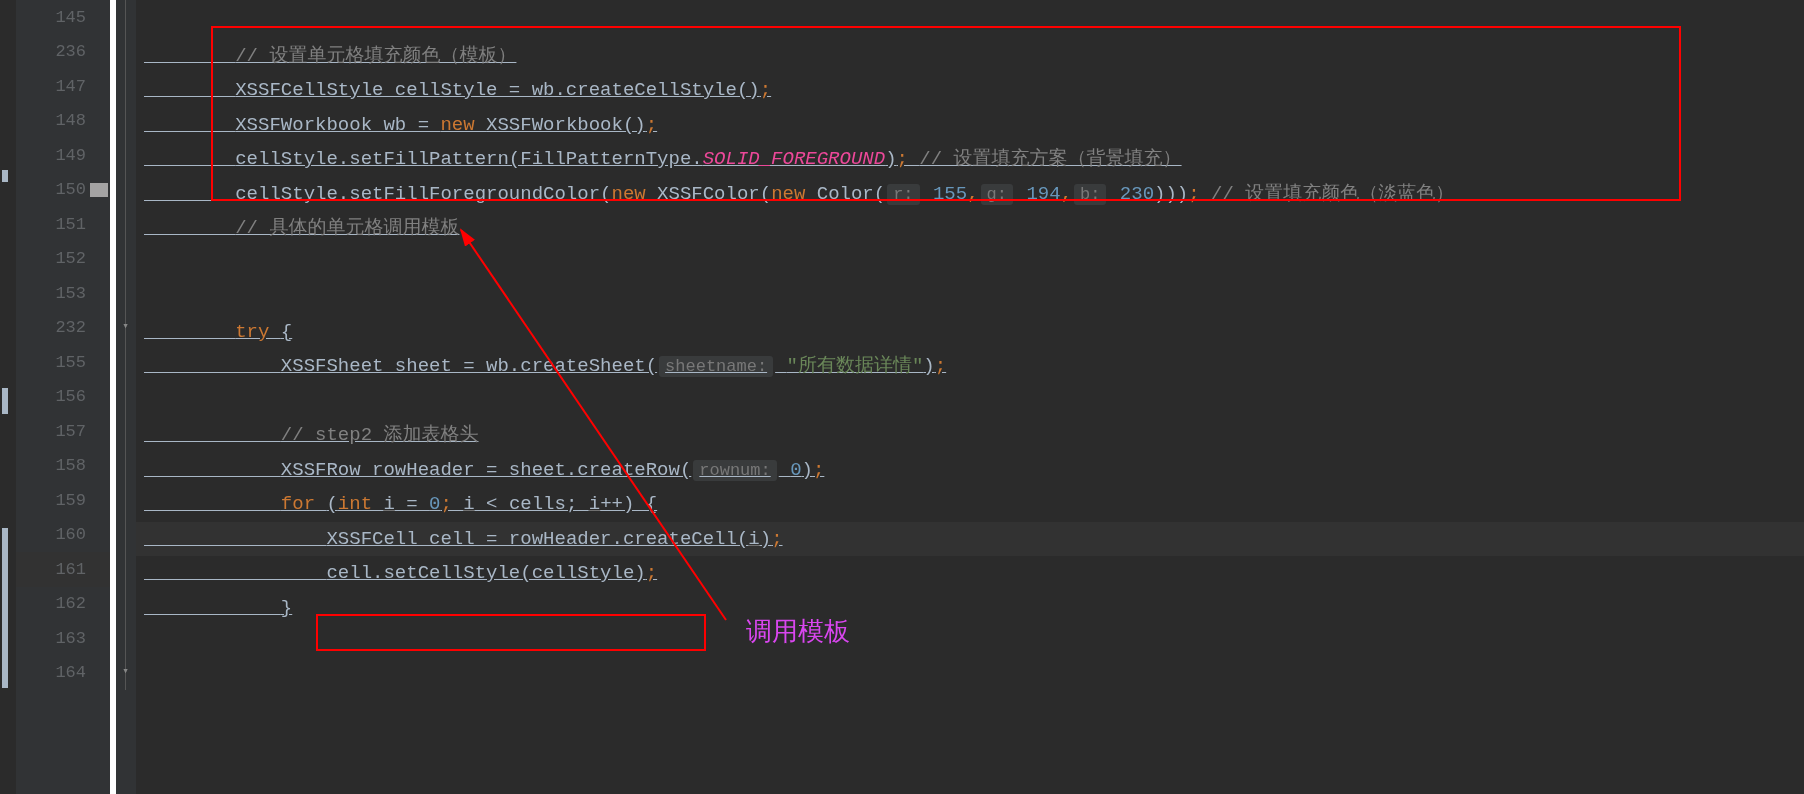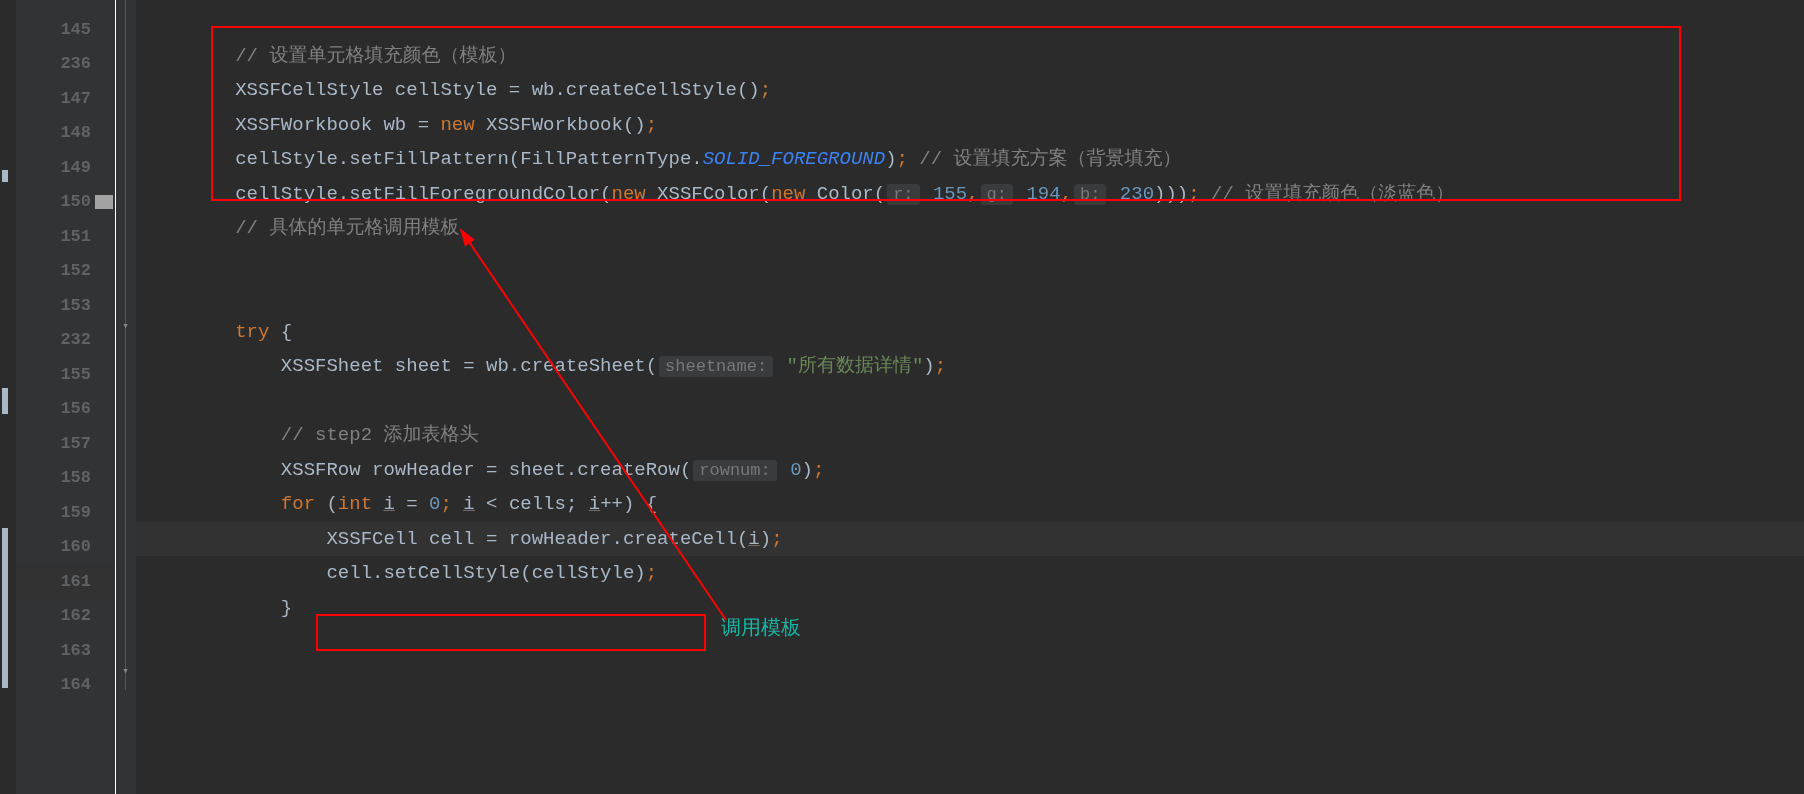--- a/index.html
+++ b/index.html
@@ -24,24 +24,23 @@
   }
   .stripe-mark {
     position: absolute;
     left: 2px;
     width: 6px;
     background: #A9B7C6;
   }
   .gutter {
     width: 100px;
     background: #313335;
-    border-right: 1px solid #ffffff;
-    padding-top: 12px;
+    border-right: 6px solid #ffffff;
+    padding-top: 0;
     flex-shrink: 0;
-    font-weight: bold;
   }
   .line-row {
     display: flex;
     align-items: center;
     height: 34.5px;
     padding-right: 10px;
     position: relative;
   }
   .line-num {
     color: #606366;
@@ -77,60 +76,62 @@
     height: 13px;
     color: #888;
     font-size: 11px;
     line-height: 13px;
     text-align: center;
   }
   .code-area {
     flex: 1;
     padding-top: 4px;
     position: relative;
+    text-decoration: underline;
   }
   .code-line {
     height: 34.5px;
     line-height: 34.5px;
     white-space: pre;
     padding-left: 8px;
   }
   .hl-line {
     background: #323232;
     align-items: center;
   }
   .c-comment { color: #808080; }
   .c-keyword { color: #CC7832; }
   .c-string { color: #6A8759; }
   .c-number { color: #6897BB; }
-  .c-const { color: #3b82f6; font-style: italic; }
+  .c-const { color: #ec4899; font-style: italic; }
   .c-var-u { color: #A9B7C6; text-decoration: underline; text-decoration-color: #707070; }
   .param-hint {
     background: #393B3C;
     color: #787878;
     padding: 1px 6px;
     border-radius: 3px;
     font-size: 17px;
     margin: 0 2px;
   }
   .red-box {
     position: absolute;
     border: 2px solid #FF0000;
     pointer-events: none;
   }
   .red-arrow {
     position: absolute;
     pointer-events: none;
   }
   .red-label {
     position: absolute;
-    color: #14b8a6;
-    font-size: 20px;
+    color: #d946ef;
+    font-size: 26px;
     font-family: 'SimSun', serif;
     pointer-events: none;
+    margin-left: 25px;
   }
 </style>
 </head>
 <body>
 
 <div class="editor">
   <div class="stripe">
     <div class="stripe-mark" style="top:170px;height:12px;"></div>
     <div class="stripe-mark" style="top:388px;height:26px;"></div>
     <div class="stripe-mark" style="top:528px;height:160px;"></div>

